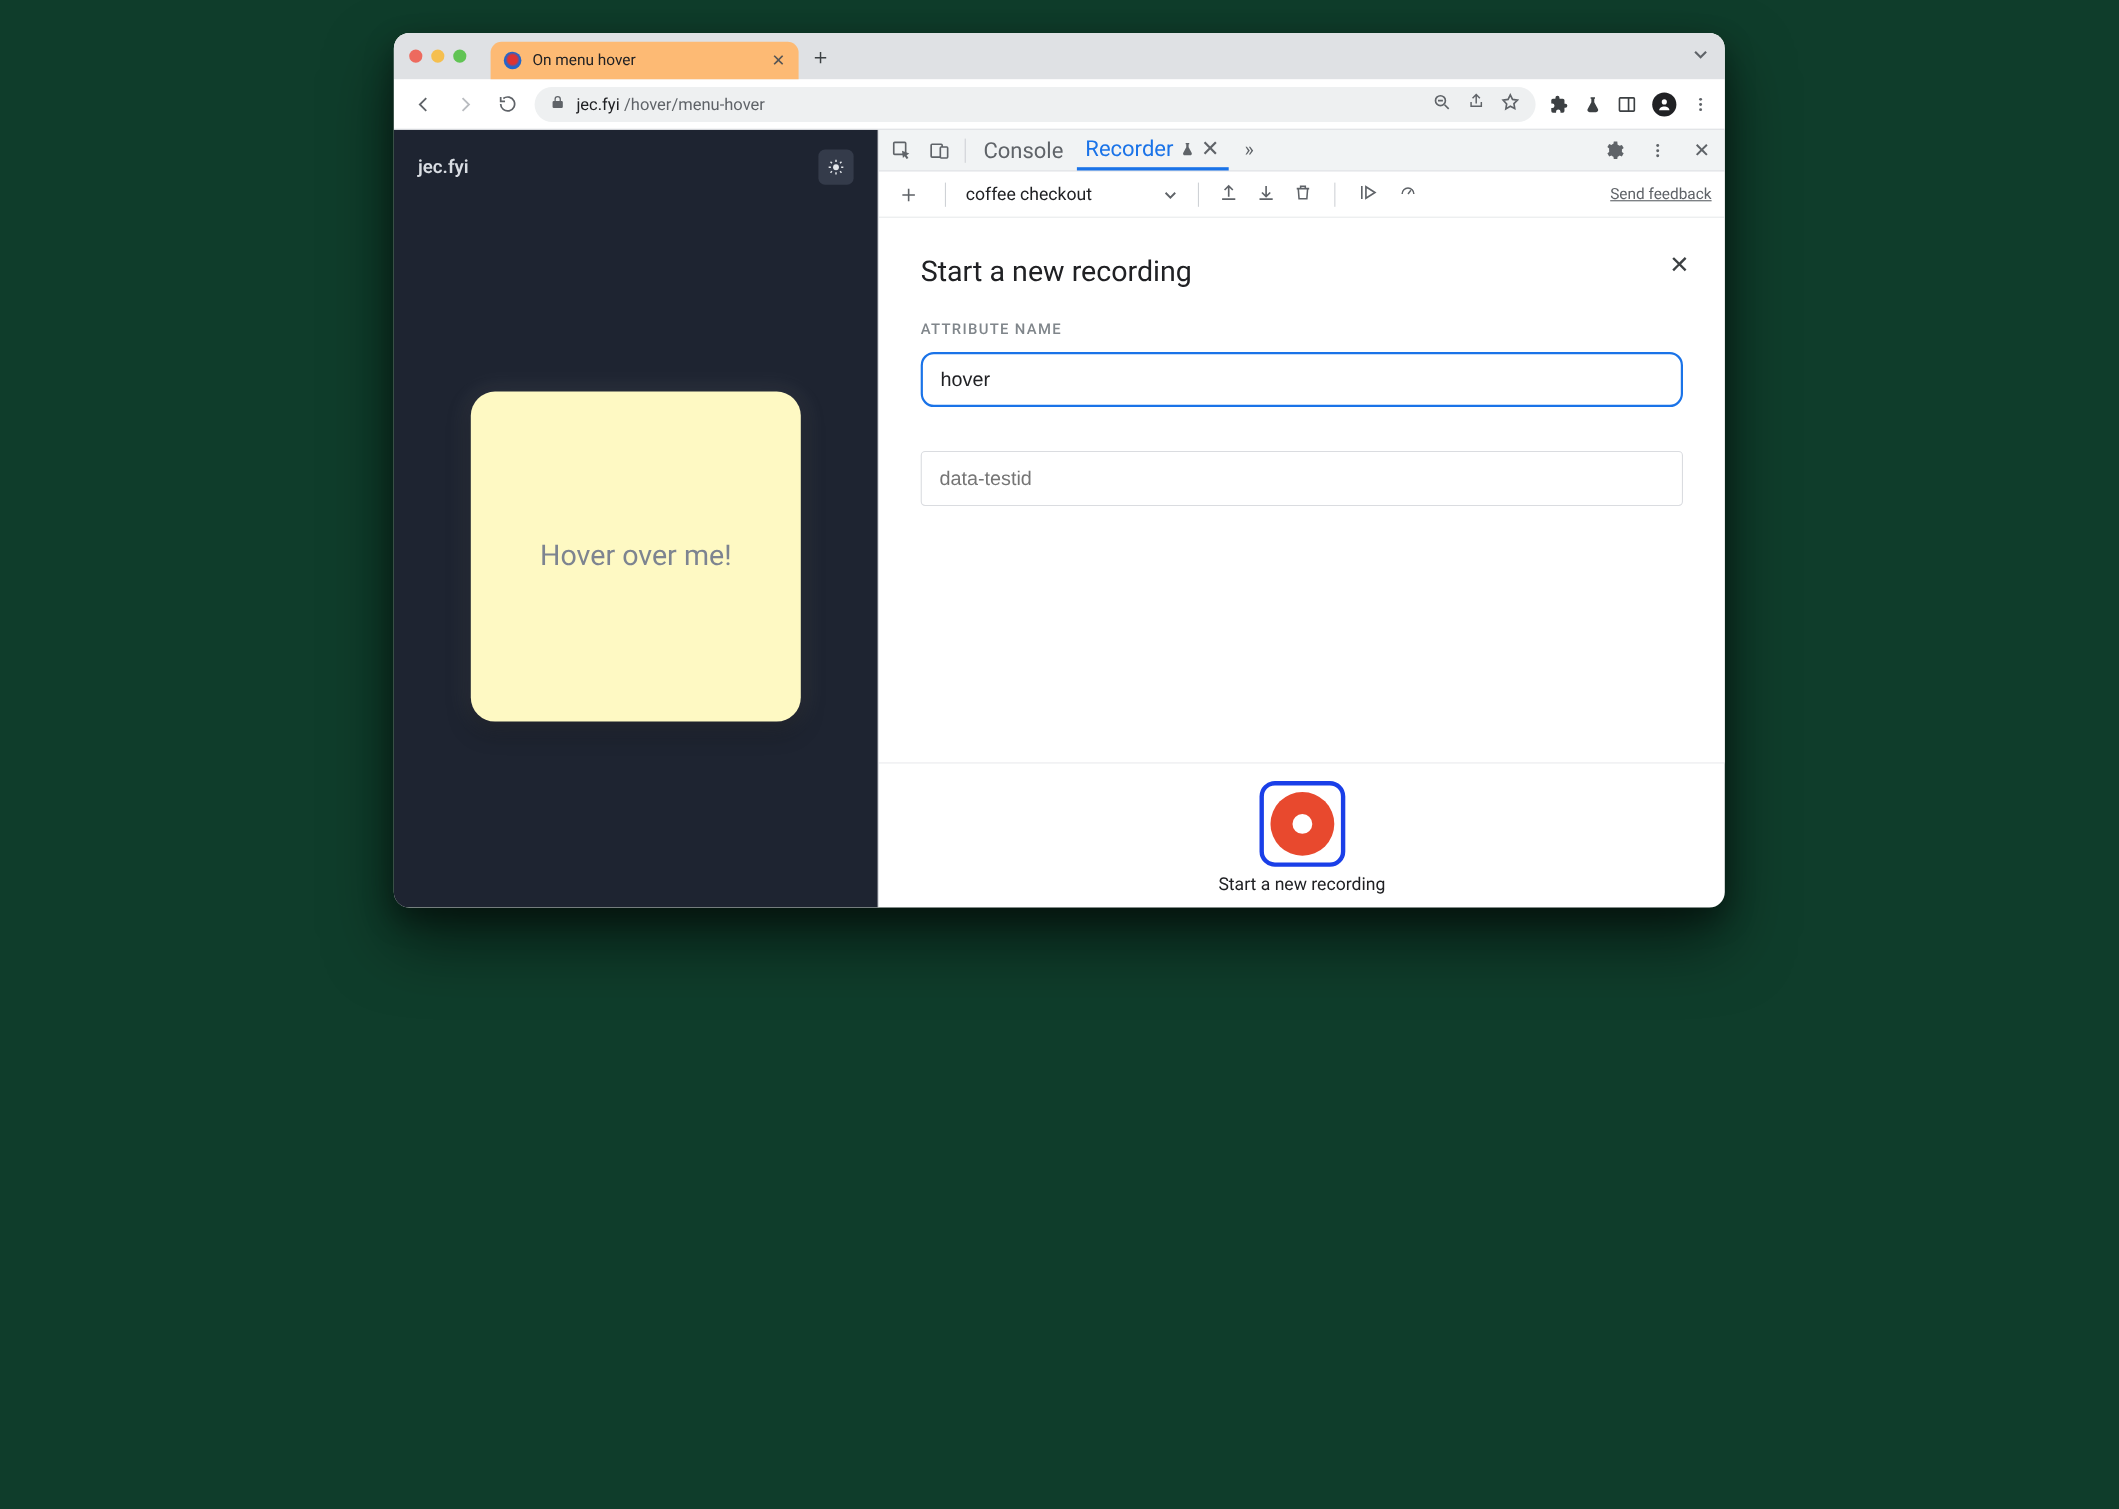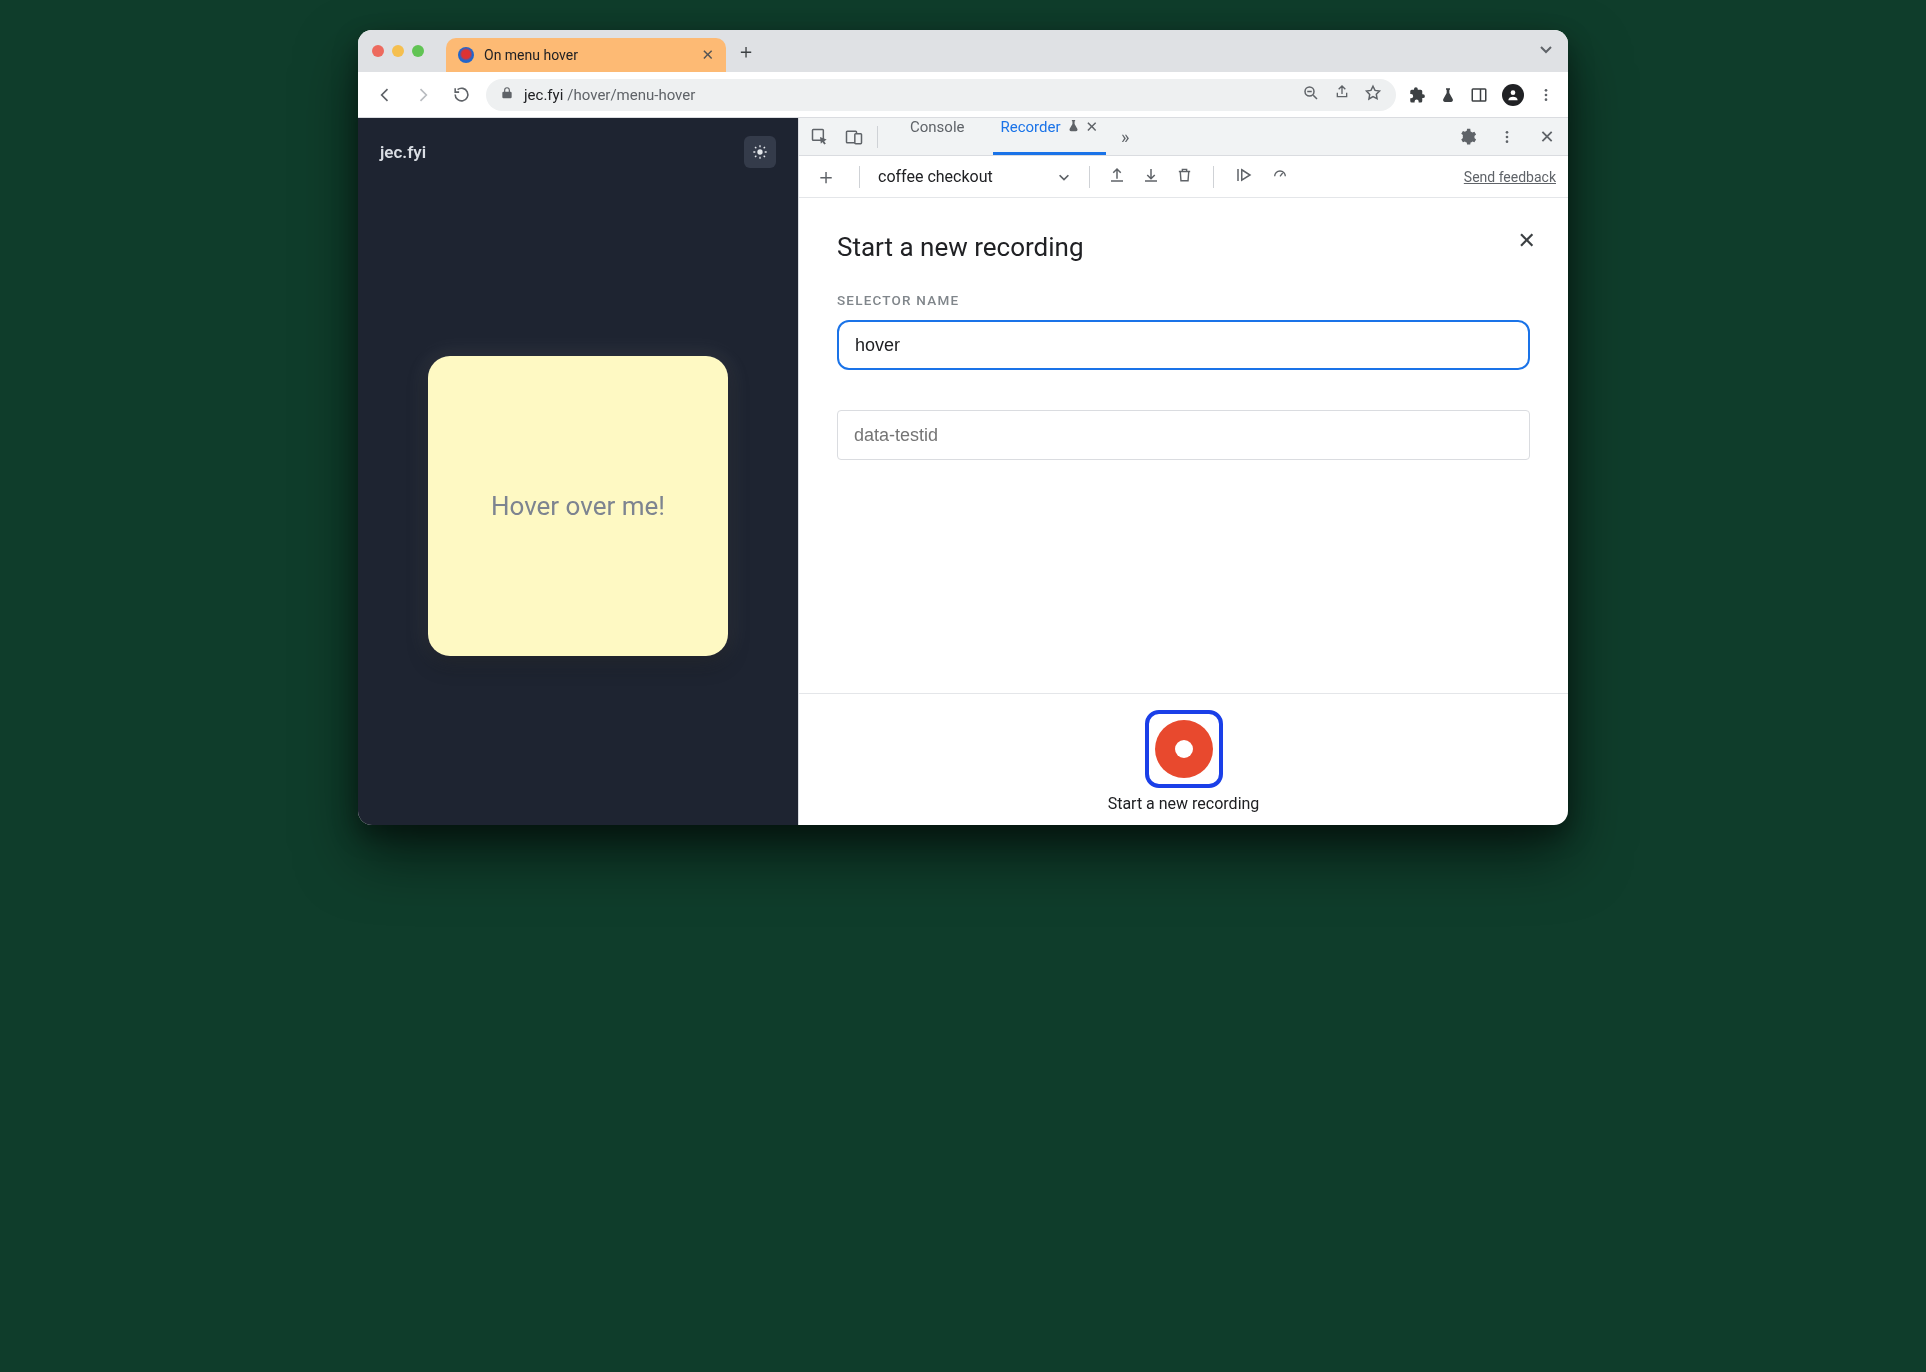--- a/index.html
+++ b/index.html
@@ -41,21 +41,21 @@
   .page-title { font-weight:600; font-size:17px; }
   .theme-btn { width:32px; height:32px; border-radius:6px; background:#343b4a; display:flex; align-items:center; justify-content:center; cursor:pointer; }
   .card-wrap { flex:1; display:flex; align-items:center; justify-content:center; }
   .card { width:300px; height:300px; background:#fef9c3; border-radius:22px; box-shadow:0 0 22px 4px rgba(255,255,255,0.08), 0 8px 20px rgba(0,0,0,0.35);
           display:flex; align-items:center; justify-content:center; color:#7d8490; font-size:26px; }
   
   .devtools { flex:1; display:flex; flex-direction:column; border-left:1px solid #dadce0; }
   .dt-tabs { height:38px; border-bottom:1px solid #dadce0; display:flex; align-items:center; padding:0 6px; gap:4px; background:#f1f3f4; }
   .dt-icon { width:30px; height:30px; display:flex; align-items:center; justify-content:center; color:#5f6368; cursor:pointer; }
   .dt-divider { width:1px; height:22px; background:#cfd2d6; margin:0 4px; }
-  .dt-tab { padding:0 8px; height:100%; display:flex; color:#5f6368; font-size:15px; cursor:pointer; gap:6px;margin-left:16px; }
+  .dt-tab { padding:0 8px; height:100%; display:flex; align-items:center; color:#5f6368; font-size:20px; cursor:pointer; gap:6px; }
   .dt-tab.active { color:#1a73e8; border-bottom:3px solid #1a73e8; }
   .dt-right { margin-left:auto; display:flex; align-items:center; gap:10px; }
   
   .rec-bar { height:42px; border-bottom:1px solid #e4e6e9; display:flex; align-items:center; padding:0 12px; gap:14px; background:#fff; }
   .rec-dd { display:flex; align-items:center; gap:64px; color:#202124; font-size:16px; cursor:pointer; }
   .rec-icons { display:flex; align-items:center; gap:16px; color:#5f6368; }
   .rec-link { margin-left:auto; font-size:14px; color:#5f6368; text-decoration:underline; cursor:pointer; }
   
   .rec-body { flex:1; overflow:auto; padding:34px 38px 0; background:#fff; position:relative; }
   .rec-heading { font-size:26px; color:#202124; margin-bottom:30px; display:flex; align-items:center; }
@@ -261,21 +261,21 @@
               </svg></span>
         </div>
         <a class="rec-link">Send feedback</a>
       </div>
 
       <div class="rec-body">
         <div class="rec-heading">Start a new recording</div>
         <div class="close-x">✕</div>
 
         <div class="group">
-          <div class="field-label">SELECTOR NAME</div>
+          <div class="field-label">ATTRIBUTE NAME</div>
           <input class="input" value="hover" style="">
         </div>
 
         <div class="group">
           <input class="input2" placeholder="data-testid" style="">
         </div>
       </div>
 
       <div class="rec-footer">
         <div class="rec-btn-wrap">

